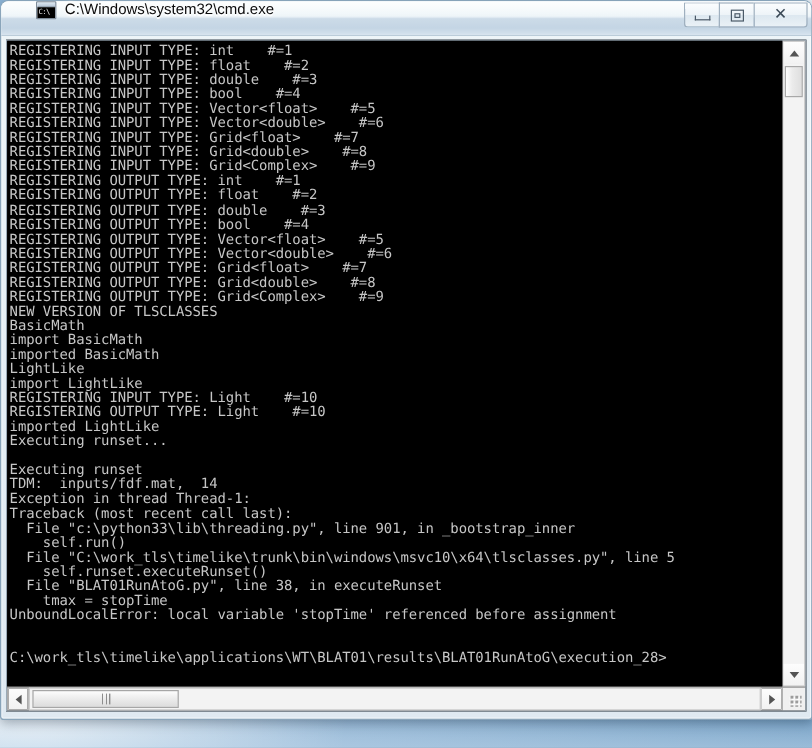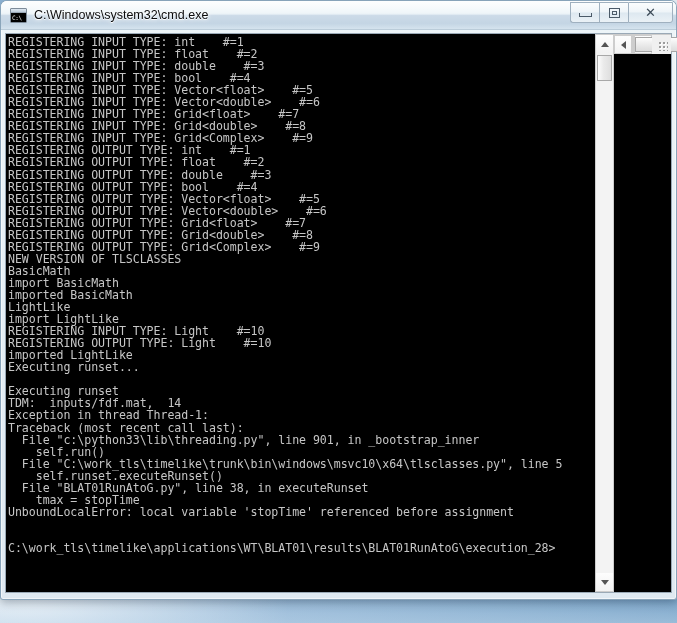--- a/index.html
+++ b/index.html
@@ -46,22 +46,22 @@
     border-radius: 6px 6px 0 0;
     background: linear-gradient(to bottom,
         #f2f8fa 0%,
         #ecf4f8 42%,
         #e6eff5 47%,
         #ccdbe8 52%,
         #c4d5e4 80%,
         #d5e3ee 100%);
     border-bottom: 1px solid rgba(150,175,195,0.6);
     display: flex;
-    align-items: center;
     user-select: none;
+    padding-left: 20px;
   }
   #titlebar::after {
     content: "";
     position: absolute;
     left: 0; right: 0; top: 0;
     height: 13px;
     border-radius: 6px 6px 0 0;
     background: linear-gradient(to bottom, rgba(255,255,255,0.85), rgba(255,255,255,0.1));
     pointer-events: none;
   }
@@ -161,21 +161,21 @@
 
   
   #client {
     position: relative;
     margin: 3px 4px 4px 4px;
     height: 560px;
     box-sizing: border-box;
     background: #000000;
     border: 1px solid #9aa9b6;
     display: flex;
-    flex-direction: row;
+    flex-direction: column;
   }
   #console-row {
     display: flex;
     flex: 1;
     min-height: 0;
   }
 
   
   #console {
     flex: 1;

